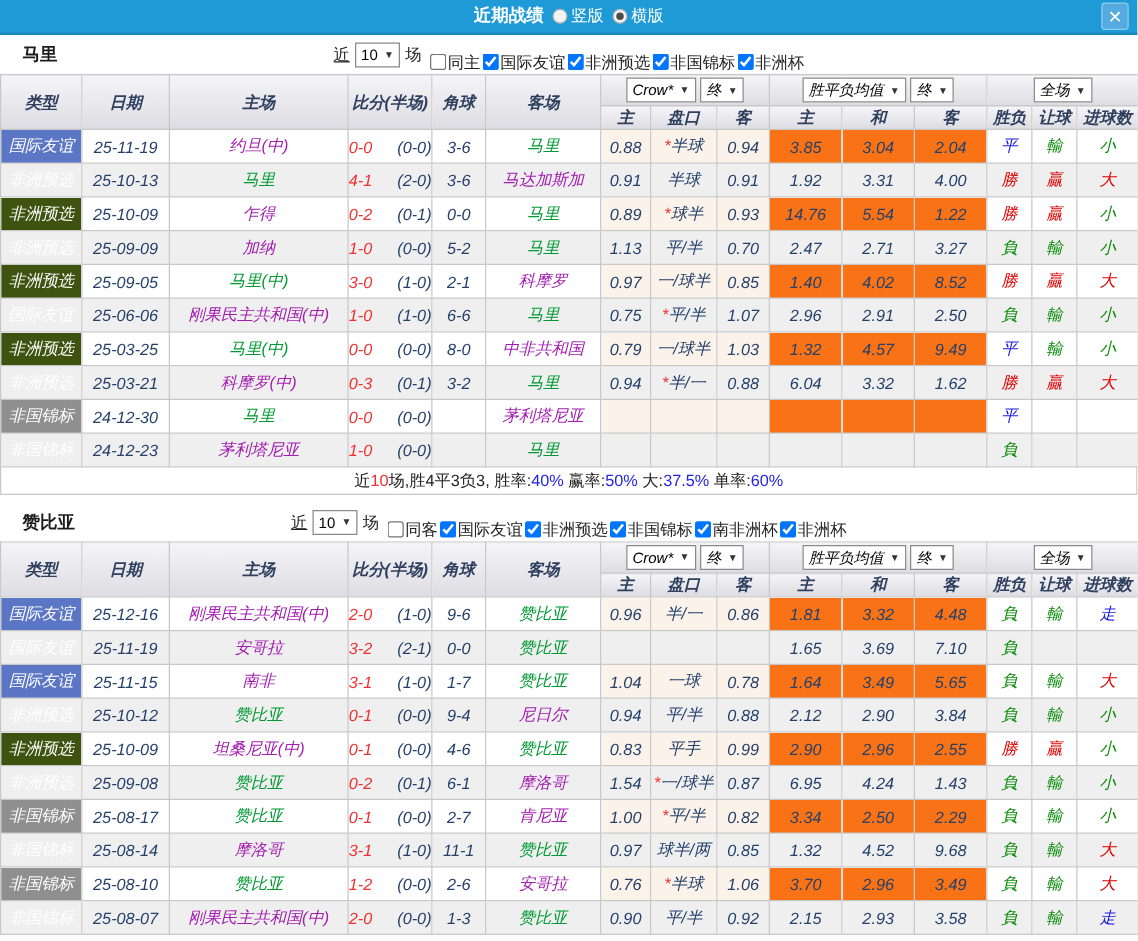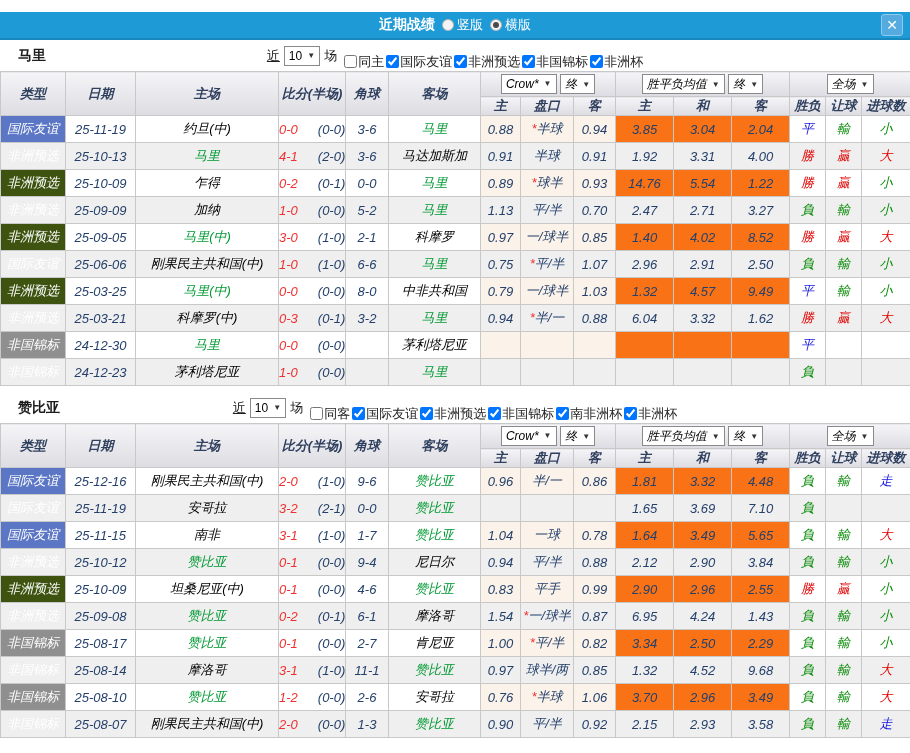--- a/index.html
+++ b/index.html
@@ -1,21 +1,21 @@
 <!DOCTYPE html>
 <html><head>
 <meta charset="utf-8">
 <style>
   html,body{margin:0;padding:0;}
   body{width:910px;height:753px;overflow:hidden;background:#fff;
        font-family:"Liberation Sans","DejaVu Sans",sans-serif;}
   
   .topbar{height:26px;background:#1e9ad6;border-bottom:2px solid #1787bd;
           display:flex;align-items:center;justify-content:center;gap:7px;
-          color:#fff;position:relative;margin-top:12px;}
+          color:#fff;position:relative;}
   .apptitle{font-size:14px;font-weight:bold;}
   .radio-wrap{display:inline-flex;align-items:center;gap:3px;cursor:pointer;}
   .radio{width:12px;height:12px;border-radius:50%;background:#f4f4f4;border:1px solid #b5b5b5;
          display:inline-block;position:relative;box-sizing:border-box;}
   .radio.checked::after{content:"";position:absolute;left:2px;top:2px;width:6px;height:6px;
          border-radius:50%;background:#4a4a4a;}
   .radio-label{font-size:13px;}
   .close-btn{position:absolute;right:7px;top:2px;width:22px;height:22px;line-height:20px;
          text-align:center;background:#55abdf;border:1px solid #8ecbed;border-radius:3px;
          color:#fff;font-weight:bold;font-size:14px;cursor:pointer;box-sizing:border-box;}
@@ -43,21 +43,21 @@
   .matches td{height:26px;font-size:13px;}
   tr.alt td{background:#efefef;}
   td.crow{background:#fbf3e9;}
   td.avg{background:#f97316;}
   td.rescol{background:#fff;}
   td.badge{color:#fff;}
   td.badge-blue{background:#5b76c5;}
   td.badge-green{background:#3d530f;}
   td.badge-gray{background:#8f8f8f;}
   .navy{color:#24406b;}
-  .team{color:#000000;}
+  .team{color:#a21caf;}
   .team.hl{color:#009933;}
   .ft{color:#f03030;}
   .ht{color:#24406b;padding-left:20px;}
   .star{color:#f03030;}
   .c-r{color:#e00000;}
   .c-g{color:#078b07;}
   .c-b{color:#1717dd;}
   .summary{height:21px;line-height:21px;text-align:center;font-size:13px;
          border:1px solid #c8c8c8;border-top:none;color:#222;}
   .sum-k{color:#222;}
@@ -340,20 +340,21 @@
     <td class="crow navy"></td>
     <td class="avg navy"></td>
     <td class="avg navy"></td>
     <td class="avg navy"></td>
     <td class="rescol c-g">負</td>
     <td class="rescol"></td>
     <td class="rescol"></td>
   </tr>
       </tbody>
   </table>
+  <div class="summary"><span class="sum-k">近</span><span class="sum-r">10</span><span class="sum-k">场,胜4平3负3, 胜率:</span><span class="sum-b">40%</span><span class="sum-k"> 赢率:</span><span class="sum-b">50%</span><span class="sum-k"> 大:</span><span class="sum-b">37.5%</span><span class="sum-k"> 单率:</span><span class="sum-b">60%</span></div>
 </div>
 
 <div class="gap"></div>
 
 <div class="section">
   <div class="section-header">
     <span class="team-title">赞比亚</span>
     <div class="filters">
       <span class="jin">近</span>
       <span class="mini-select">

